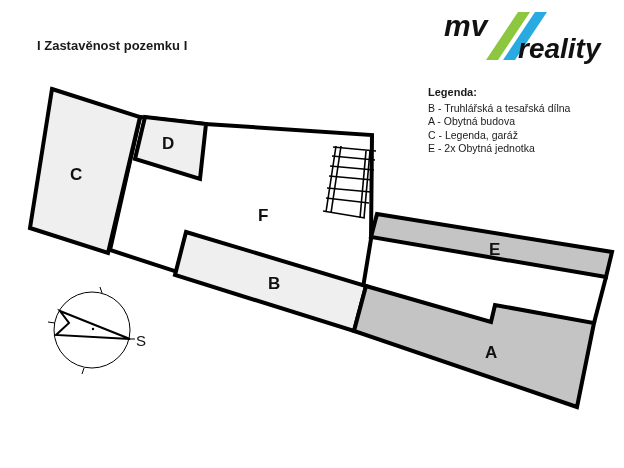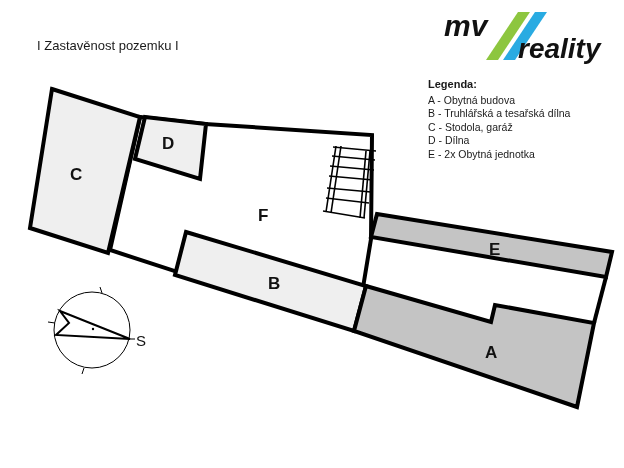--- a/index.html
+++ b/index.html
@@ -1,41 +1,40 @@
 <!DOCTYPE html>
 <html><head>
   <meta charset="utf-8">
   <style>
     html, body { margin: 0; padding: 0; background: #ffffff; }
     body { width: 624px; height: 468px; position: relative; overflow: hidden; font-family: "Liberation Sans", sans-serif; }
-    .title { position: absolute; left: 37px; top: 38px; font-size: 13px; font-weight: normal; color: #1a1a1a; }
+    .title { position: absolute; left: 37px; top: 38px; font-size: 13px; font-weight: bold; color: #1a1a1a; }
     .logo { position: absolute; left: 440px; top: 8px; width: 172px; height: 60px; }
-    .legend { position: absolute; left: 428px; top: 78px; font-size: 10.5px; color: #1a1a1a; line-height: 13.6px; }
+    .legend { position: absolute; left: 428px; top: 86px; font-size: 10.5px; color: #1a1a1a; line-height: 13.6px; }
     .legend-title { font-weight: bold; font-size: 11px; margin-bottom: 2px; }
     svg.plan { position: absolute; left: 0; top: 0; }
     .lbl { font-family: "Liberation Sans", sans-serif; font-weight: bold; font-size: 17px; fill: #111; }
   </style>
 </head>
 <body>
 
 <div class="title">I Zastavěnost pozemku I</div>
 
 <svg class="logo" viewBox="0 0 172 60">
   <text x="4" y="28" font-family="Liberation Sans, sans-serif" font-weight="bold" font-style="italic" font-size="30" fill="#111">mv</text>
   <polygon points="78,4 90,4 58,52 46,52" fill="#8dc63f"></polygon>
   <polygon points="95,4 107,4 75,52 63,52" fill="#29abe2"></polygon>
   <text x="78" y="50" font-family="Liberation Sans, sans-serif" font-weight="bold" font-style="italic" font-size="28" fill="#111">reality</text>
 </svg>
 
 <div class="legend">
   <div class="legend-title">Legenda:</div>
+  <div>B - Truhlářská a tesařská dílna</div>
   <div>A - Obytná budova</div>
-  <div>B - Truhlářská a tesařská dílna</div>
-  <div>C - Stodola, garáž</div>
-  <div>D - Dílna</div>
+  <div>C - Legenda, garáž</div>
   <div>E - 2x Obytná jednotka</div>
 </div>
 
 <svg class="plan" width="624" height="468">
   <g stroke="#000" stroke-width="4" stroke-linejoin="miter">
 
     <polygon points="140,117 205,124 372,135 371,239 356,330 110,250 140,117" fill="#ffffff"></polygon>
 
     <polygon points="52,89 140,117 108,253 30,228" fill="#efefef"></polygon>
 

